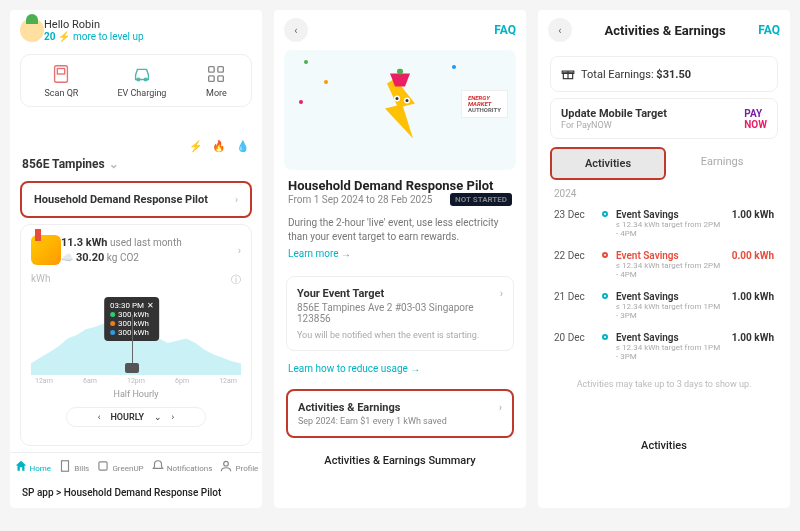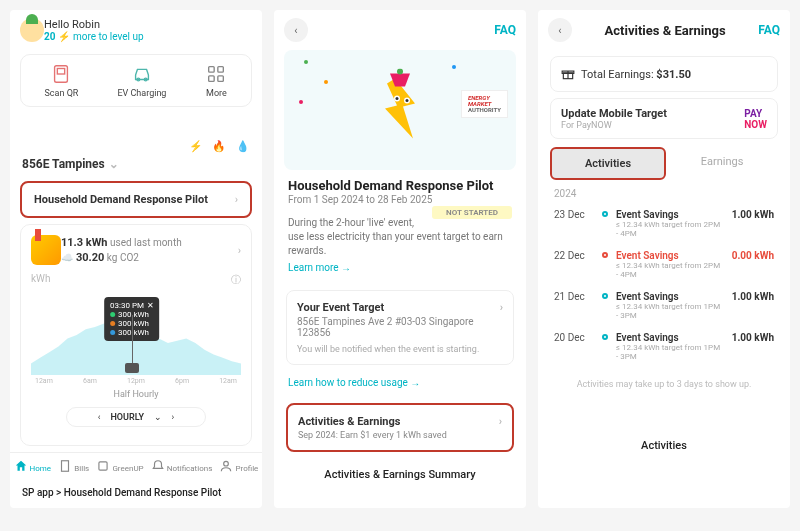--- a/index.html
+++ b/index.html
@@ -63,21 +63,21 @@
 
 .hero { position: relative; background: #f2fafb; height: 120px; margin: 0 10px; border-radius: 8px; overflow: hidden; }
 .energy-logo { position: absolute; right: 8px; top: 40px; background: #fff; padding: 4px 6px; font-size: 6px; color: #d32f2f; font-style: italic; font-weight: 700; line-height: 1; border: 1px solid #eee; }
 .mascot { position: absolute; left: 50%; top: 50%; transform: translate(-50%, -50%); }
 .mascot svg { width: 70px; height: 80px; }
 .confetti { position: absolute; width: 4px; height: 4px; border-radius: 50%; }
 
 .sect { padding: 8px 14px; }
 .h2 { font-weight: 700; font-size: 13px; color: #222; }
 .dates { font-size: 10px; color: #888; margin-top: 2px; }
-.badge { float: right; background: #fef9c3; color: #888; font-size: 8px; padding: 2px 14px; border-radius: 3px; font-weight: 600; }
+.badge { float: right; background: #0f172a; color: #888; font-size: 8px; padding: 2px 5px; border-radius: 3px; font-weight: 600; }
 .desc { font-size: 10px; color: #777; margin-top: 10px; line-height: 1.4; }
 .link { color: #00b4c4; font-size: 10px; margin-top: 4px; display: inline-block; }
 
 .target-card { border: 1px solid #eee; border-radius: 8px; margin: 8px 12px; padding: 10px; font-size: 10px; }
 .target-card .h3 { font-weight: 700; font-size: 11px; display: flex; justify-content: space-between; }
 .target-card .sub { color: #888; margin-top: 2px; }
 .note { color: #aaa; margin-top: 6px; font-size: 9px; }
 
 .ae-box { border: 2px solid #c0392b; border-radius: 8px; margin: 6px 12px; padding: 10px; }
 .ae-head { display: flex; justify-content: space-between; font-weight: 700; font-size: 11px; }

